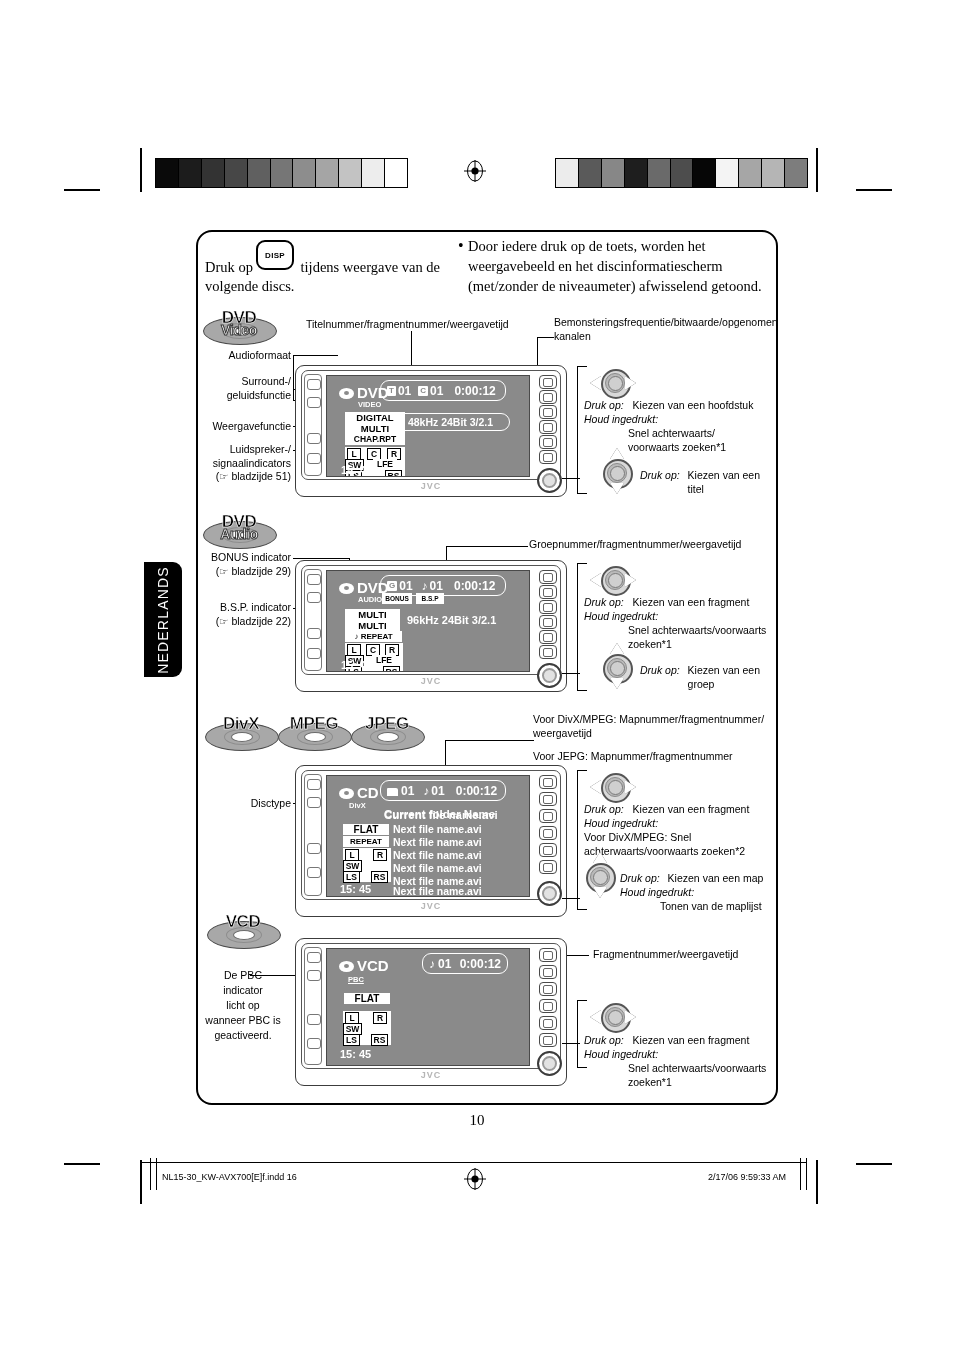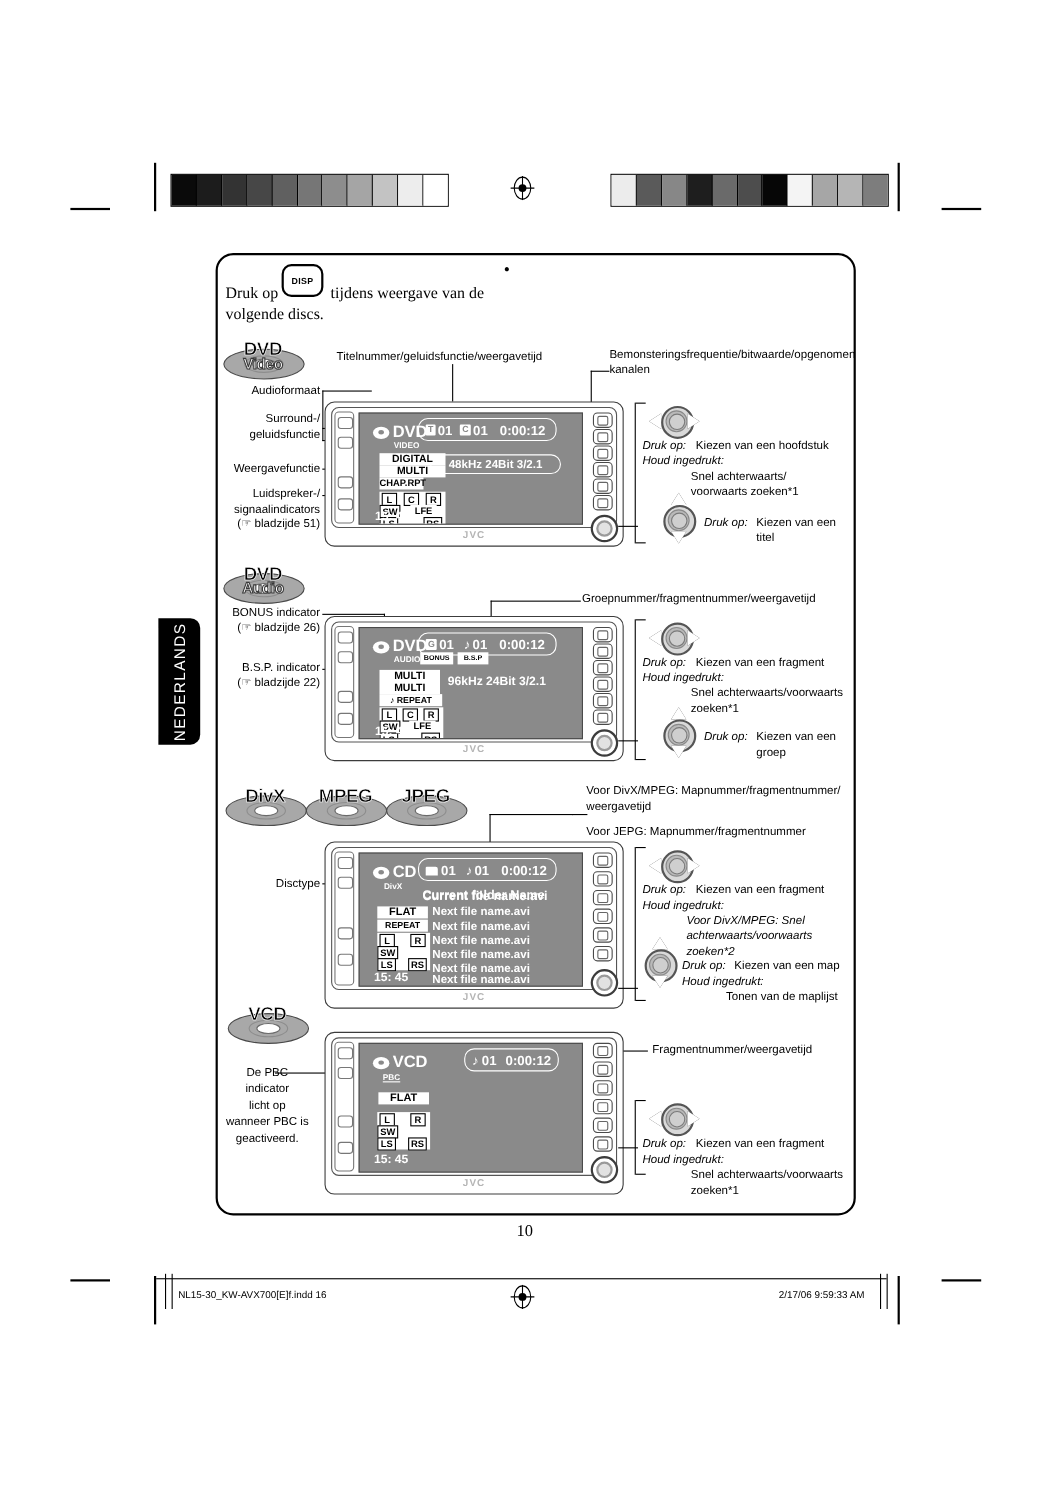--- a/index.html
+++ b/index.html
@@ -190,35 +190,36 @@
 
 <div id="intro-left">
   <span>Druk op</span>
   <span style="display:inline-block;width:44px;"></span><span>tijdens weergave van de volgende discs.</span>
 </div>
 <div id="disp-key">
   <span>DISP</span>
 </div>
 <div id="intro-right">
   <span class="bullet">•</span>
+  <span>Door iedere druk op de toets, worden het weergavebeeld en het discinformatiescherm (met/zonder de niveaumeter) afwisselend getoond.</span>
 </div>
 
 <div id="lang-tab">
   <span>NEDERLANDS</span>
 </div>
 
 <div class="disc" style="left:203px;top:308px;width:72px;height:38px;">
   <div class="ellipse"></div>
   <div class="ring"></div>
   <div class="hole"></div>
   <div class="word w1">DVD</div>
   <div class="word w2">Video</div>
 </div>
 
-<div class="lbl" style="left:306px;top:318px;width:225px;">Titelnummer/geluidsfunctie/weergavetijd</div>
+<div class="lbl" style="left:306px;top:318px;width:225px;">Titelnummer/fragmentnummer/weergavetijd</div>
 <div class="rule" style="left:411px;top:331px;width:1.4px;height:34px;"></div>
 
 <div class="lbl" style="left:554px;top:316px;width:225px;white-space:pre-line;">Bemonsteringsfrequentie/bitwaarde/opgenomen kanalen</div>
 <div class="rule" style="left:537px;top:337px;width:17px;height:1.4px;"></div>
 <div class="rule" style="left:537px;top:337px;width:1.4px;height:81px;"></div>
 <div class="rule" style="left:484px;top:417px;width:54px;height:1.4px;"></div>
 
 <div class="lbl r" style="left:186px;top:349px;width:105px;">Audioformaat</div>
 <div class="rule" style="left:293px;top:355px;width:45px;height:1.4px;"></div>
 <div class="rule" style="left:293px;top:355px;width:1.4px;height:46px;"></div>
@@ -256,21 +257,21 @@
       <span class="chip">C</span>
         <span>01</span>
       <span style="width:11px;display:inline-block;"></span>
       <span>0:00:12</span>
     </div>
 
     <div class="capsule" style="left:64px;top:37px;width:119px;height:18px;font-size:10.5px;justify-content:center;">48kHz  24Bit   3/2.1</div>
 
     <div class="whitebox" style="left:18px;top:36px;width:60px;font-size:9.5px;">DIGITAL</div>
     <div class="whitebox" style="left:18px;top:47px;width:60px;font-size:9.5px;">MULTI</div>
-    <div class="whitebox" style="left:18px;top:58px;width:40px;font-size:8.5px;">CHAP.RPT</div>
+    <div class="whitebox" style="left:18px;top:58px;width:60px;font-size:8.5px;">CHAP.RPT</div>
 
     <div class="spkpanel" style="left:18px;top:71px;width:60px;height:34px;">
       <div class="spk" style="left:2px;top:1px;width:14px;">L</div>
       <div class="spk" style="left:22px;top:1px;width:14px;">C</div>
       <div class="spk" style="left:42px;top:1px;width:14px;">R</div>
       <div class="spk" style="left:0px;top:12px;width:19px;">SW</div>
       <div class="spk noborder" style="left:28px;top:12px;width:24px;">LFE</div>
       <div class="spk" style="left:0px;top:23px;width:17px;">LS</div>
       <div class="spk" style="left:40px;top:23px;width:17px;">RS</div>
     </div>
@@ -336,21 +337,21 @@
   <div class="hole"></div>
   <div class="word w1">DVD</div>
   <div class="word w2">Audio</div>
 </div>
 
 <div class="lbl" style="left:529px;top:538px;width:248px;">Groepnummer/fragmentnummer/weergavetijd</div>
 <div class="rule" style="left:446px;top:546px;width:82px;height:1.4px;"></div>
 <div class="rule" style="left:446px;top:546px;width:1.4px;height:24px;"></div>
 
 <div class="lbl r" style="left:178px;top:551px;width:113px;white-space:pre-line;">BONUS indicator
-(☞ bladzijde 26)</div>
+(☞ bladzijde 29)</div>
 <div class="rule" style="left:293px;top:558px;width:57px;height:1.4px;"></div>
 <div class="rule" style="left:349px;top:558px;width:1.4px;height:34px;"></div>
 
 <div class="lbl r" style="left:178px;top:601px;width:113px;white-space:pre-line;">B.S.P. indicator
 (☞ bladzijde 22)</div>
 <div class="rule" style="left:293px;top:608px;width:83px;height:1.4px;"></div>
 <div class="rule" style="left:375px;top:596px;width:1.4px;height:13px;"></div>
 
 <div class="unit" style="left:295px;top:560px;width:272px;height:132px;">
   <div class="bezel"></div>
@@ -553,21 +554,21 @@
   <div class="arrL"></div>
     <div class="ring1"></div>
     <div class="ring2"></div>
     <div class="ring3"></div>
     <div class="arrR"></div>
 </div>
 <div class="instr" style="left:584px;top:802px;width:196px;">
   <div><i>Druk op:</i>
        <span style="display:inline-block;width:6px;"></span><span>Kiezen van een fragment</span></div>
   <div><i>Houd ingedrukt:</i></div>
-  <div style="margin-left:40px;white-space:pre-line;font-style:italic;">Voor DivX/MPEG: Snel
+  <div style="white-space:pre-line;">Voor DivX/MPEG: Snel
 achterwaarts/voorwaarts zoeken*2</div>
 </div>
 <div class="joyv" style="left:583px;top:852px;">
   <div class="arrU"></div>
     <div class="ring1"></div>
     <div class="ring2"></div>
     <div class="ring3"></div>
     <div class="arrD"></div>
 </div>
 <div class="instr" style="left:620px;top:871px;width:160px;">

